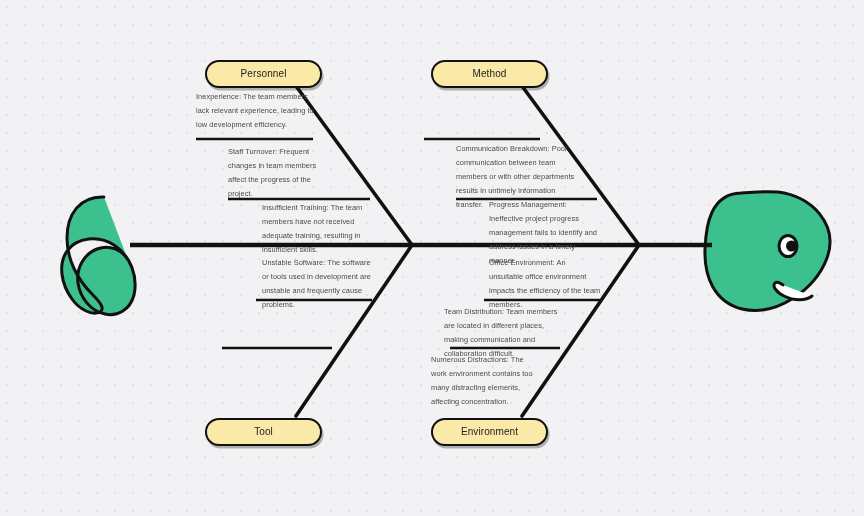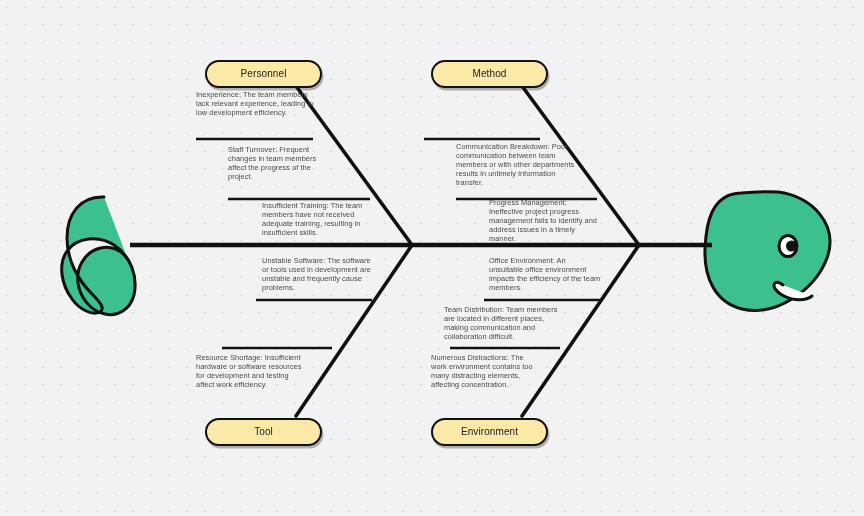--- a/index.html
+++ b/index.html
@@ -40,21 +40,21 @@
     text-align: center;
     font-size: 10px;
     color: #222222;
     box-shadow: 1.5px 2.5px 0 rgba(20,20,20,0.30);
     letter-spacing: 0.1px;
     z-index: 5;
   }
   .cause-text {
     position: absolute;
     font-size: 7.4px;
-    line-height: 9px;
+    line-height: 14px;
     color: #4a4a4a;
     z-index: 4;
     letter-spacing: 0.05px;
   }
   .pill-personnel { left: 205px; top: 60px;  width: 113px; }
   .pill-method    { left: 431px; top: 60px;  width: 113px; }
   .pill-tool      { left: 205px; top: 418px; width: 113px; }
   .pill-env       { left: 431px; top: 418px; width: 113px; }
 </style>
 </head>
@@ -194,19 +194,18 @@
   </div>
 
   <div class="cause-text" style="left:196px; top:90px; width:118px;">Inexperience: The team members lack relevant experience, leading to low development efficiency.</div>
   <div class="cause-text" style="left:228px; top:145px; width:108px;">Staff Turnover: Frequent changes in team members affect the progress of the project.</div>
   <div class="cause-text" style="left:262px; top:201px; width:112px;">Insufficient Training: The team members have not received adequate training, resulting in insufficient skills.</div>
 
   <div class="cause-text" style="left:456px; top:142px; width:124px;">Communication Breakdown: Poor communication between team members or with other departments results in untimely information transfer.</div>
   <div class="cause-text" style="left:489px; top:198px; width:110px;">Progress Management: Ineffective project progress management fails to identify and address issues in a timely manner.</div>
 
   <div class="cause-text" style="left:262px; top:256px; width:112px;">Unstable Software: The software or tools used in development are unstable and frequently cause problems.</div>
-  <div class="cause-text" style="left:196px; top:353px; width:110px;">Resource Shortage: Insufficient hardware or software resources for development and testing affect work efficiency.</div>
 
   <div class="cause-text" style="left:489px; top:256px; width:112px;">Office Environment: An unsuitable office environment impacts the efficiency of the team members.</div>
   <div class="cause-text" style="left:444px; top:305px; width:116px;">Team Distribution: Team members are located in different places, making communication and collaboration difficult.</div>
   <div class="cause-text" style="left:431px; top:353px; width:110px;">Numerous Distractions: The work environment contains too many distracting elements, affecting concentration.</div>
 
 </div>
 
 </body></html>

